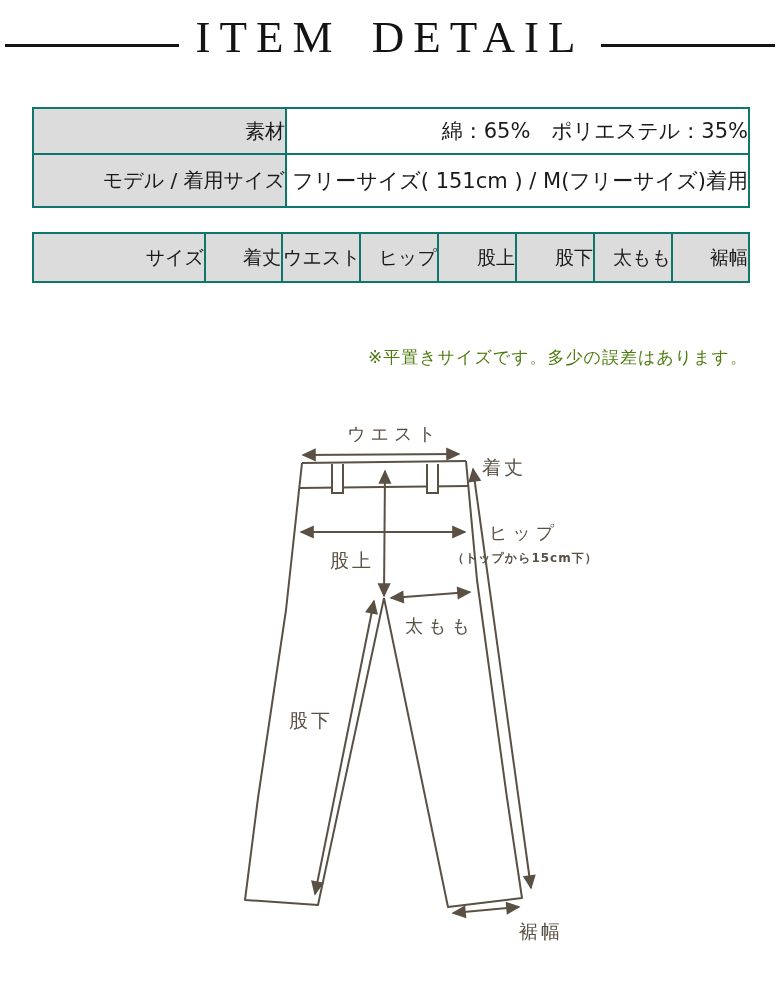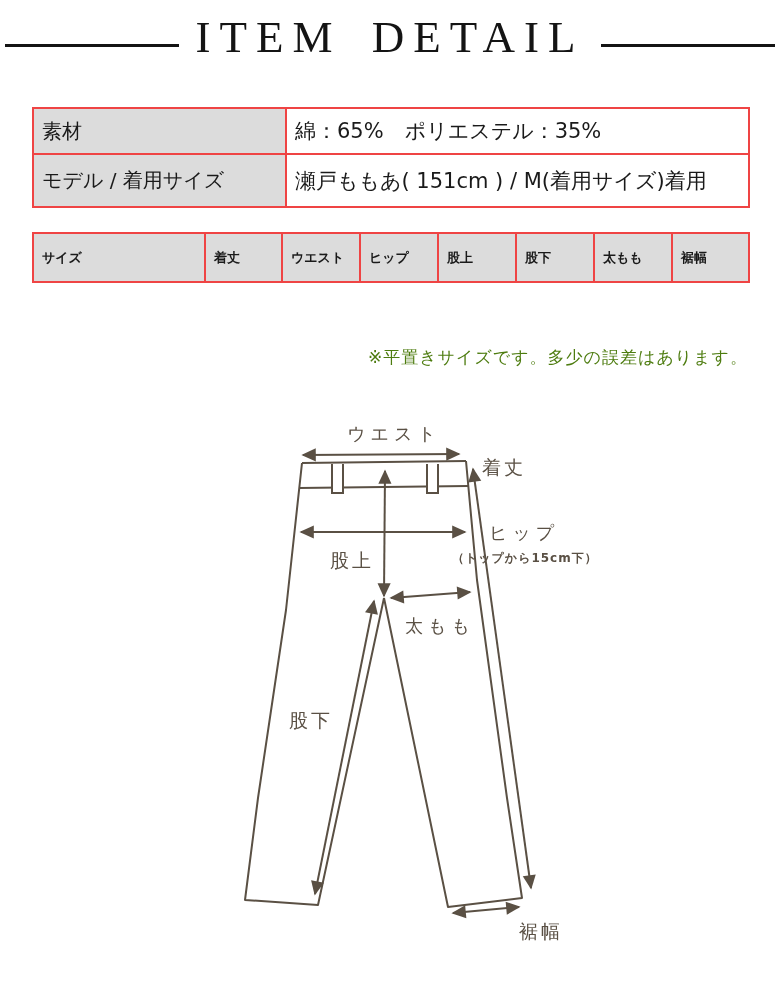--- a/index.html
+++ b/index.html
@@ -21,33 +21,33 @@
     letter-spacing:9px; word-spacing:10px; white-space:nowrap;
     color:#141414; margin:0 2px 16px 2px;text-align:right;
   }
 
   
   table.tbl {
     position:absolute; left:32px; width:716px;
     border-collapse:collapse; table-layout:fixed;
   }
   .tbl td, .tbl th {
-    border:2px solid #ef4444; text-align:left; vertical-align:middle;
-    padding:0 8px; overflow:hidden; white-space:nowrap;
+    border:2px solid #0f766e; text-align:right; vertical-align:middle;
+    padding:0 0; overflow:hidden; white-space:nowrap;
   }
   .hdr-bg { background:#dcdcdc; }
 
   .info-table { top:107px; }
   .info-table .row1 { height:46px; }
   .info-table .row2 { height:53px;margin-top:30px; }
   .info-table .lbl  { font-size:20px; }
   .info-table .val  { font-size:21px; }
 
   .size-table { top:232px; }
-  .size-table th { font-size:13px; font-weight:700; height:47px; }
+  .size-table th { font-size:19px; font-weight:400; height:47px; }
   .size-table td { font-size:23px; height:49px; }
   .size-table td.size-name { font-size:20px; }
 
   
   .note {
     position:absolute; top:346px; right:32px;
     font-size:17px; letter-spacing:1px; color:#4d7c0f;
   }
 
   
@@ -78,21 +78,21 @@
         <col style="width:253px">
         <col style="width:463px">
       </colgroup>
     <tbody>
         <tr class="row1">
       <td class="lbl hdr-bg">素材</td>
       <td class="val">綿：65%　ポリエステル：35%</td>
     </tr>
     <tr class="row2">
       <td class="lbl hdr-bg">モデル / 着用サイズ</td>
-      <td class="val">瀬戸ももあ( 151cm ) / M(着用サイズ)着用</td>
+      <td class="val">フリーサイズ( 151cm ) / M(フリーサイズ)着用</td>
     </tr>
   </tbody>
     </table>
 
   <table class="tbl size-table">
     <colgroup>
       <col style="width:172px">
         <col style="width:77px">
         <col style="width:78px">
         <col style="width:78px">

